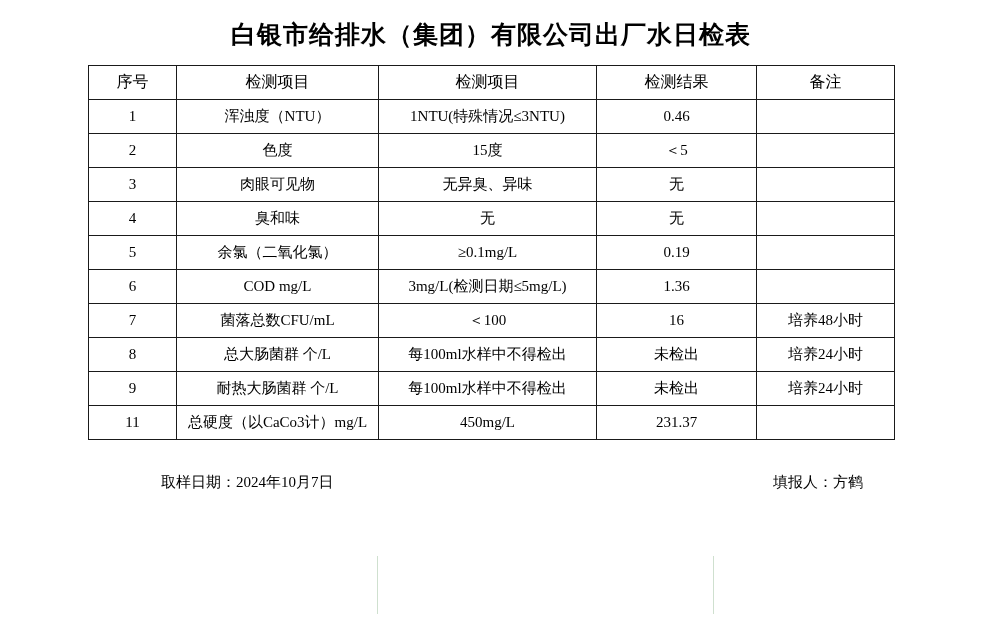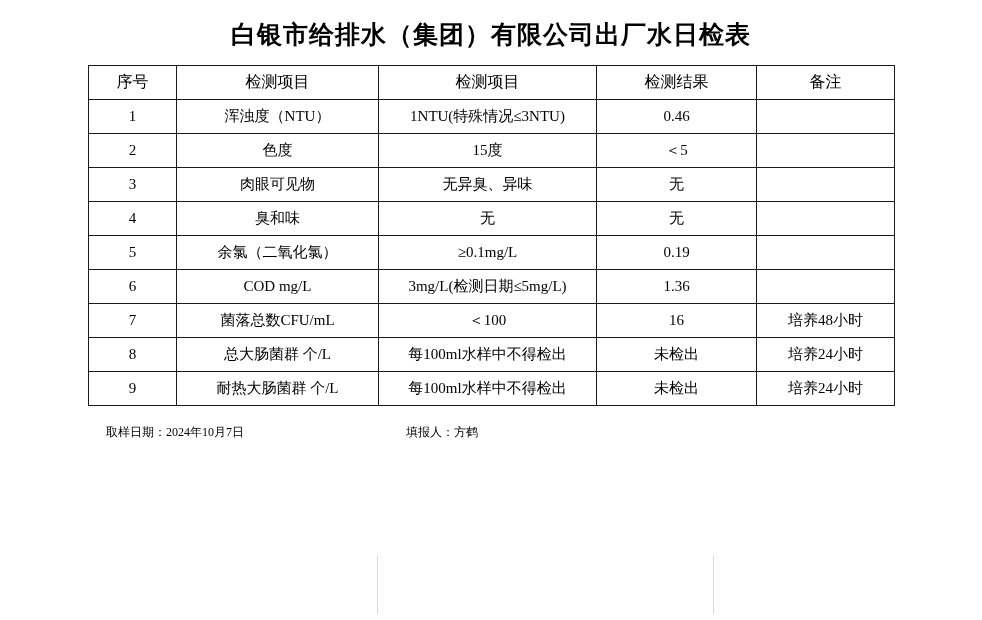--- a/index.html
+++ b/index.html
@@ -63,29 +63,29 @@
     font-size: 15px;
   }
   .cell-item.spaced {
     letter-spacing: 0;
     text-align: center;
   }
   .mono-ish {
     font-family: "Liberation Serif", "DejaVu Serif", serif;
   }
   .footer {
-    margin-top: 9px;
-    padding: 0 64px;
+    margin-top: 24px;
+    padding: 0 119px;
     display: flex;
-    font-size: 12px;
+    font-size: 15px;
     font-family: "Liberation Serif", "DejaVu Serif", serif;
   }
   .footer .f1 { width: 300px; text-align: left; padding-left: 42px; }
   .footer .f2 { width: 310px; text-align: left; }
-  .footer .f3 { flex: 1; text-align: left; }
+  .footer .f3 { flex: 1; text-align: right; }
 
   
   .artifact {
     position: absolute;
     width: 1px;
     background: #cfe0cf;
   }
   .artifact.a1 { left: 377px; top: 556px; height: 58px; }
   .artifact.a2 { left: 713px; top: 556px; height: 58px; }
 </style>
@@ -171,20 +171,27 @@
           <td>未检出</td>
           <td>培养24小时</td>
         </tr>
         <tr>
           <td>9</td>
           <td class="cell-item">耐热大肠菌群 个/L</td>
           <td class="mono-ish">每100ml水样中不得检出</td>
           <td>未检出</td>
           <td>培养24小时</td>
         </tr>
+        <tr>
+          <td>11</td>
+          <td class="cell-item">总硬度（以CaCo3计）mg/L</td>
+          <td class="mono-ish">450mg/L</td>
+          <td>231.37</td>
+          <td></td>
+        </tr>
       </tbody>
     </table>
   </div>
 
   <div class="footer">
     <div class="f1">取样日期：2024年10月7日</div>
     <div class="f3">填报人：方鹤</div>
   </div>
 
   <div class="artifact a1"></div>

